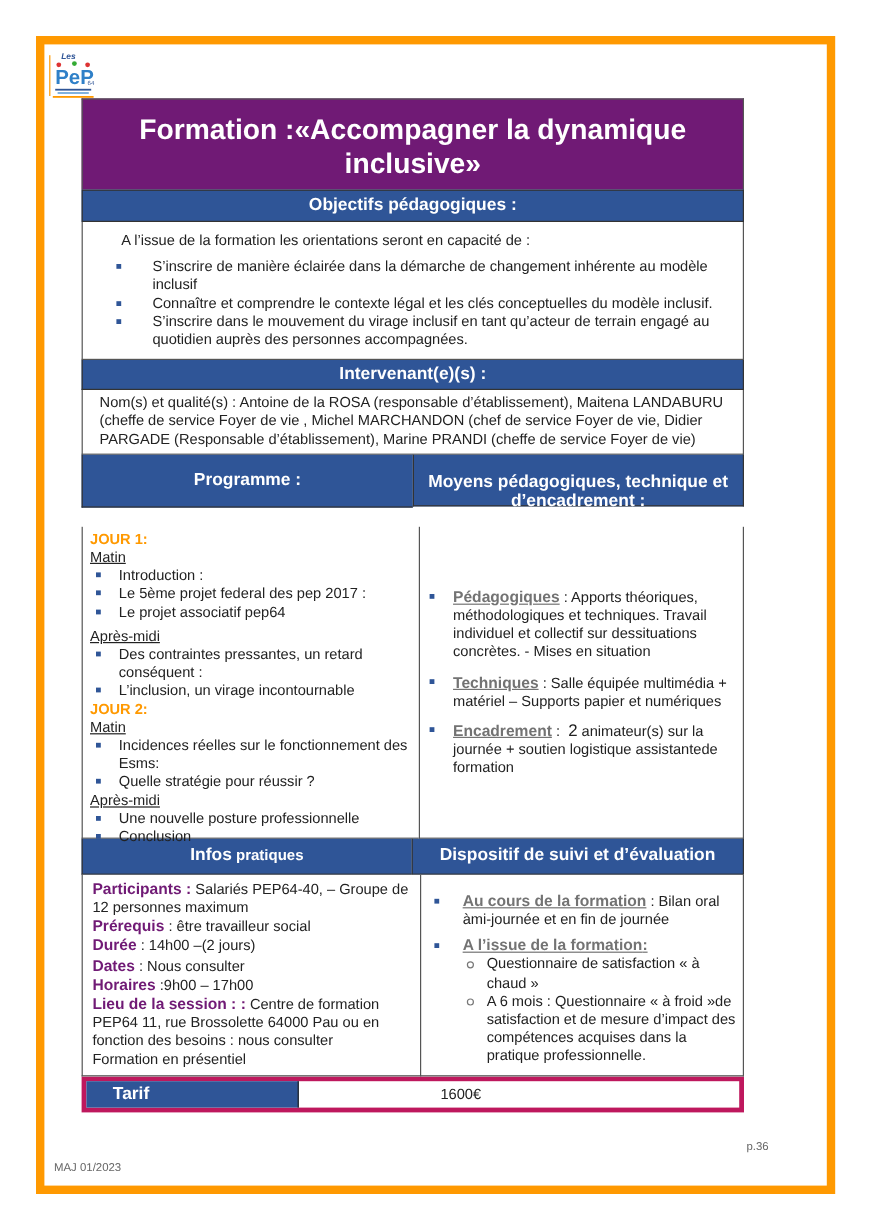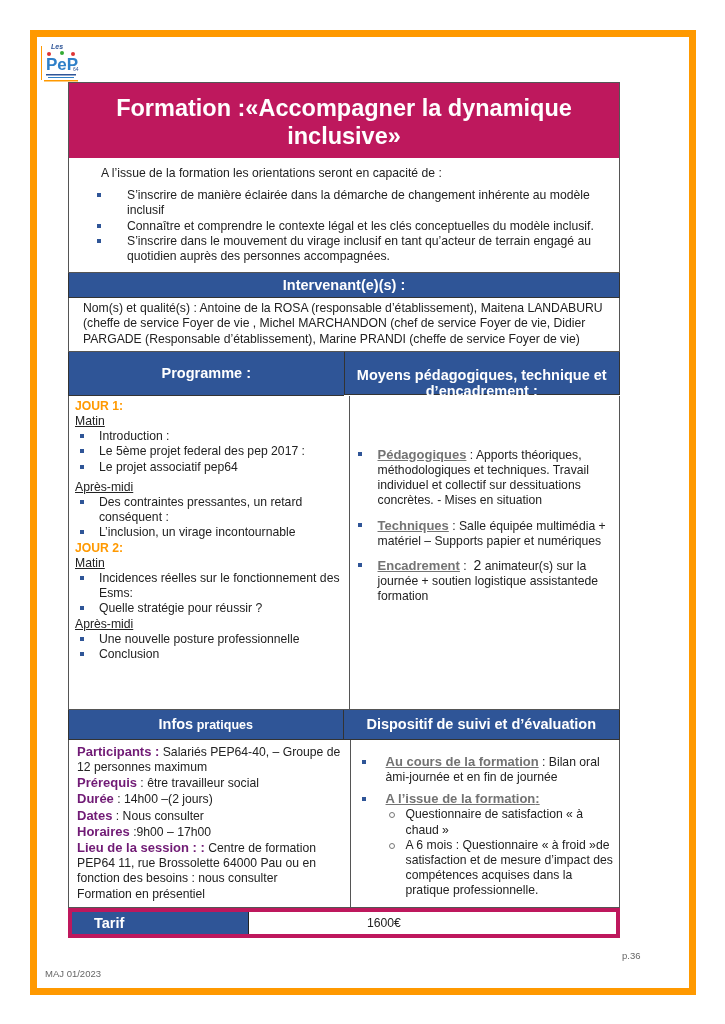--- a/index.html
+++ b/index.html
@@ -2,21 +2,21 @@
 <html><head>
 <meta charset="utf-8">
 <style>
   html, body { margin:0; padding:0; background:#ffffff; }
   body { width:725px; height:1024px; position:relative; overflow:hidden;
          font-family:"Liberation Sans", sans-serif; color:#222; }
   .frame { position:absolute; left:30px; top:30px; width:652px; height:951px;
            border:7px solid #FF9900; }
   .logo { position:absolute; left:40px; top:40px; width:42px; height:42px; }
   .sheet { position:absolute; left:68px; top:82px; width:552px; }
-  .title { background:#be185d; border:1px solid #555; border-bottom:none; height:76px;
+  .title { background:#701a75; border:1px solid #555; border-bottom:none; height:76px;
            color:#fff; font-weight:bold; font-size:23.5px; line-height:28px;
            text-align:center; padding-top:11px; box-sizing:border-box; }
   .bhead { background:#2F5597; color:#fff; font-weight:bold; font-size:14.5px;
            text-align:center; border:1px solid #333; }
   .cell { border:1px solid #555; border-top:none; background:#fff; font-size:12.2px; line-height:15.2px; }
   .obj-intro { padding:8px 0 0 32px; }
   ul.sq { list-style:none; margin:0; padding:0; }
   ul.sq > li { position:relative; }
   ul.sq > li::before { content:""; position:absolute; width:4px; height:4px; background:#2F5597; }
   .obj ul.sq { padding:7px 10px 8px 58px; }
@@ -65,37 +65,38 @@
   <text x="33" y="31" font-size="5" fill="#2F5597" font-family="Liberation Sans, sans-serif">64</text>
   <rect x="6" y="34" width="30" height="1.5" fill="#2F5597"></rect>
   <rect x="8" y="37" width="26" height="1" fill="#2F80C8"></rect>
   <rect x="4" y="40" width="34" height="1.5" fill="#FF9900"></rect>
   <rect x="1" y="6" width="1" height="34" fill="#FF9900"></rect>
 </svg>
 
 <div class="sheet">
   <div class="title">Formation :«Accompagner la dynamique inclusive»</div>
 
+  <div class="bhead" style="height:25px;line-height:25px;">Objectifs pédagogiques :</div>
   <div class="cell obj">
     <div class="obj-intro">A l’issue de la formation les orientations seront en capacité de :</div>
     <ul class="sq">
       <li>S’inscrire de manière éclairée dans la démarche de changement inhérente au modèle inclusif</li>
       <li>Connaître et comprendre le contexte légal et les clés conceptuelles du modèle inclusif.</li>
       <li>S’inscrire dans le mouvement du virage inclusif en tant qu’acteur de terrain engagé au quotidien auprès des personnes accompagnées.</li>
     </ul>
   </div>
 
   <div class="bhead" style="height:24px;line-height:24px;border-top:none;">Intervenant(e)(s) :</div>
   <div class="cell intv">Nom(s) et qualité(s) : Antoine de la ROSA (responsable d’établissement), Maitena LANDABURU (cheffe de service Foyer de vie , Michel MARCHANDON (chef de service Foyer de vie, Didier PARGADE (Responsable d’établissement), Marine PRANDI (cheffe de service Foyer de vie)</div>
 
   <div class="row2">
     <div class="bhead col-l" style="height:43px;line-height:43px;border-top:none;">Programme :</div>
     <div class="bhead col-r" style="height:43px;border-top:none;line-height:16px;padding-top:15px;box-sizing:border-box;">Moyens pédagogiques, technique et d’encadrement :</div>
   </div>
-  <div class="row2" style="height:314px;">
+  <div class="row2" style="height:260px;margin-top:16px;">
     <div class="cell col-l prog">
       <div class="jour">JOUR 1:</div>
       <div class="u">Matin</div>
       <ul class="sq">
         <li>Introduction :</li>
         <li>Le 5ème projet federal des pep 2017 :</li>
         <li>Le projet associatif pep64</li>
       </ul>
       <div class="u sub">Après-midi</div>
       <ul class="sq">

